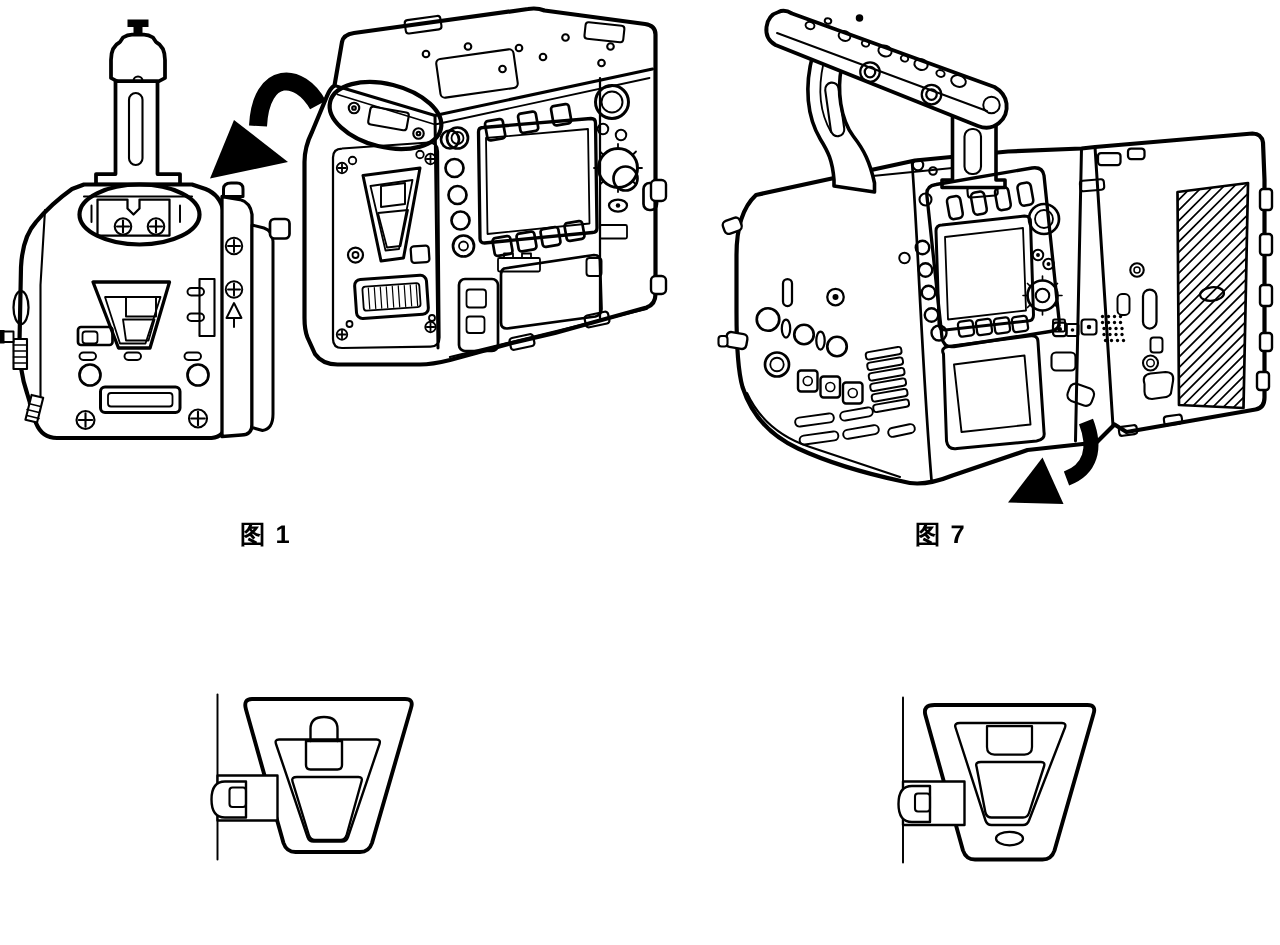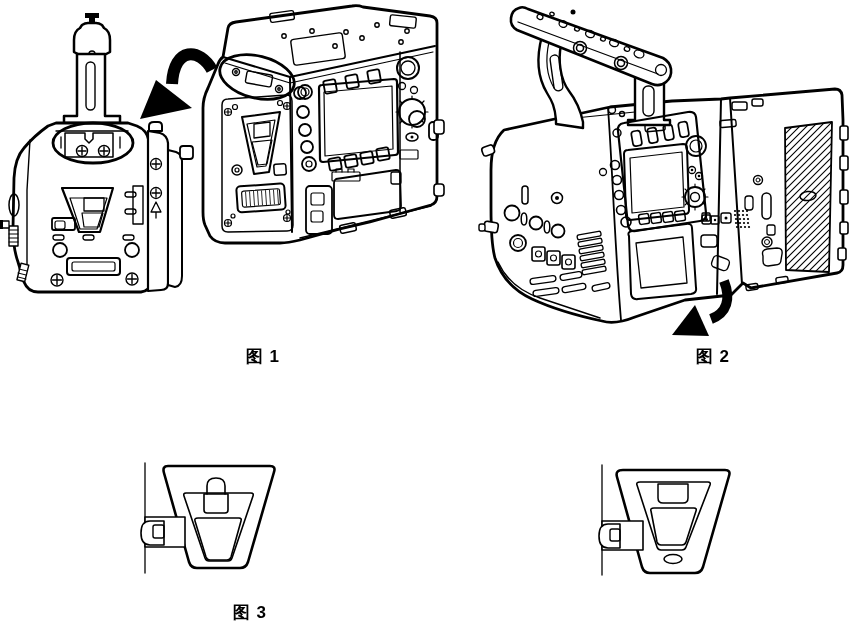--- a/index.html
+++ b/index.html
@@ -8,21 +8,21 @@
     width:853px;height:630px;
     background:#ffffff;
     font-family:"Liberation Sans", sans-serif;
     overflow:hidden;
   }
   .fig{position:absolute;margin:0;padding:0;}
   .fig svg{display:block;}
   .caption{
     position:absolute;
     width:120px;
-    text-align:right;
+    text-align:left;
     font-weight:bold;
     font-size:17px;
     color:#000;
     letter-spacing:1px;
     font-family:"Liberation Sans","DejaVu Sans",sans-serif;
   }
   
   svg .ln{fill:none;stroke:#000;stroke-linecap:round;stroke-linejoin:round;}
   svg .wh{fill:#ffffff;stroke:#000;stroke-linecap:round;stroke-linejoin:round;}
   svg .bk{fill:#000;stroke:none;}
@@ -480,16 +480,15 @@
       </g>
       <g>
         <rect class="wh" stroke-width="1.6" x="22" y="71" width="41" height="29"></rect>
         <path class="wh" stroke-width="1.6" d="M40,74 L28,74 Q19,74 19,86 Q19,98 28,98 L40,98 Z"></path>
         <rect class="ln" stroke-width="1.4" x="30" y="79" width="10" height="12" rx="2"></rect>
       </g>
     </svg>
   </figure>
 
   <div class="caption" style="left:160px;top:345px">图 1</div>
-  <div class="caption" style="left:610px;top:345px">图 2</div>
-  <div class="caption" style="left:147px;top:601px">图 3</div>
+  <div class="caption" style="left:610px;top:345px">图 7</div>
 
 </div>
 
 </body></html>

